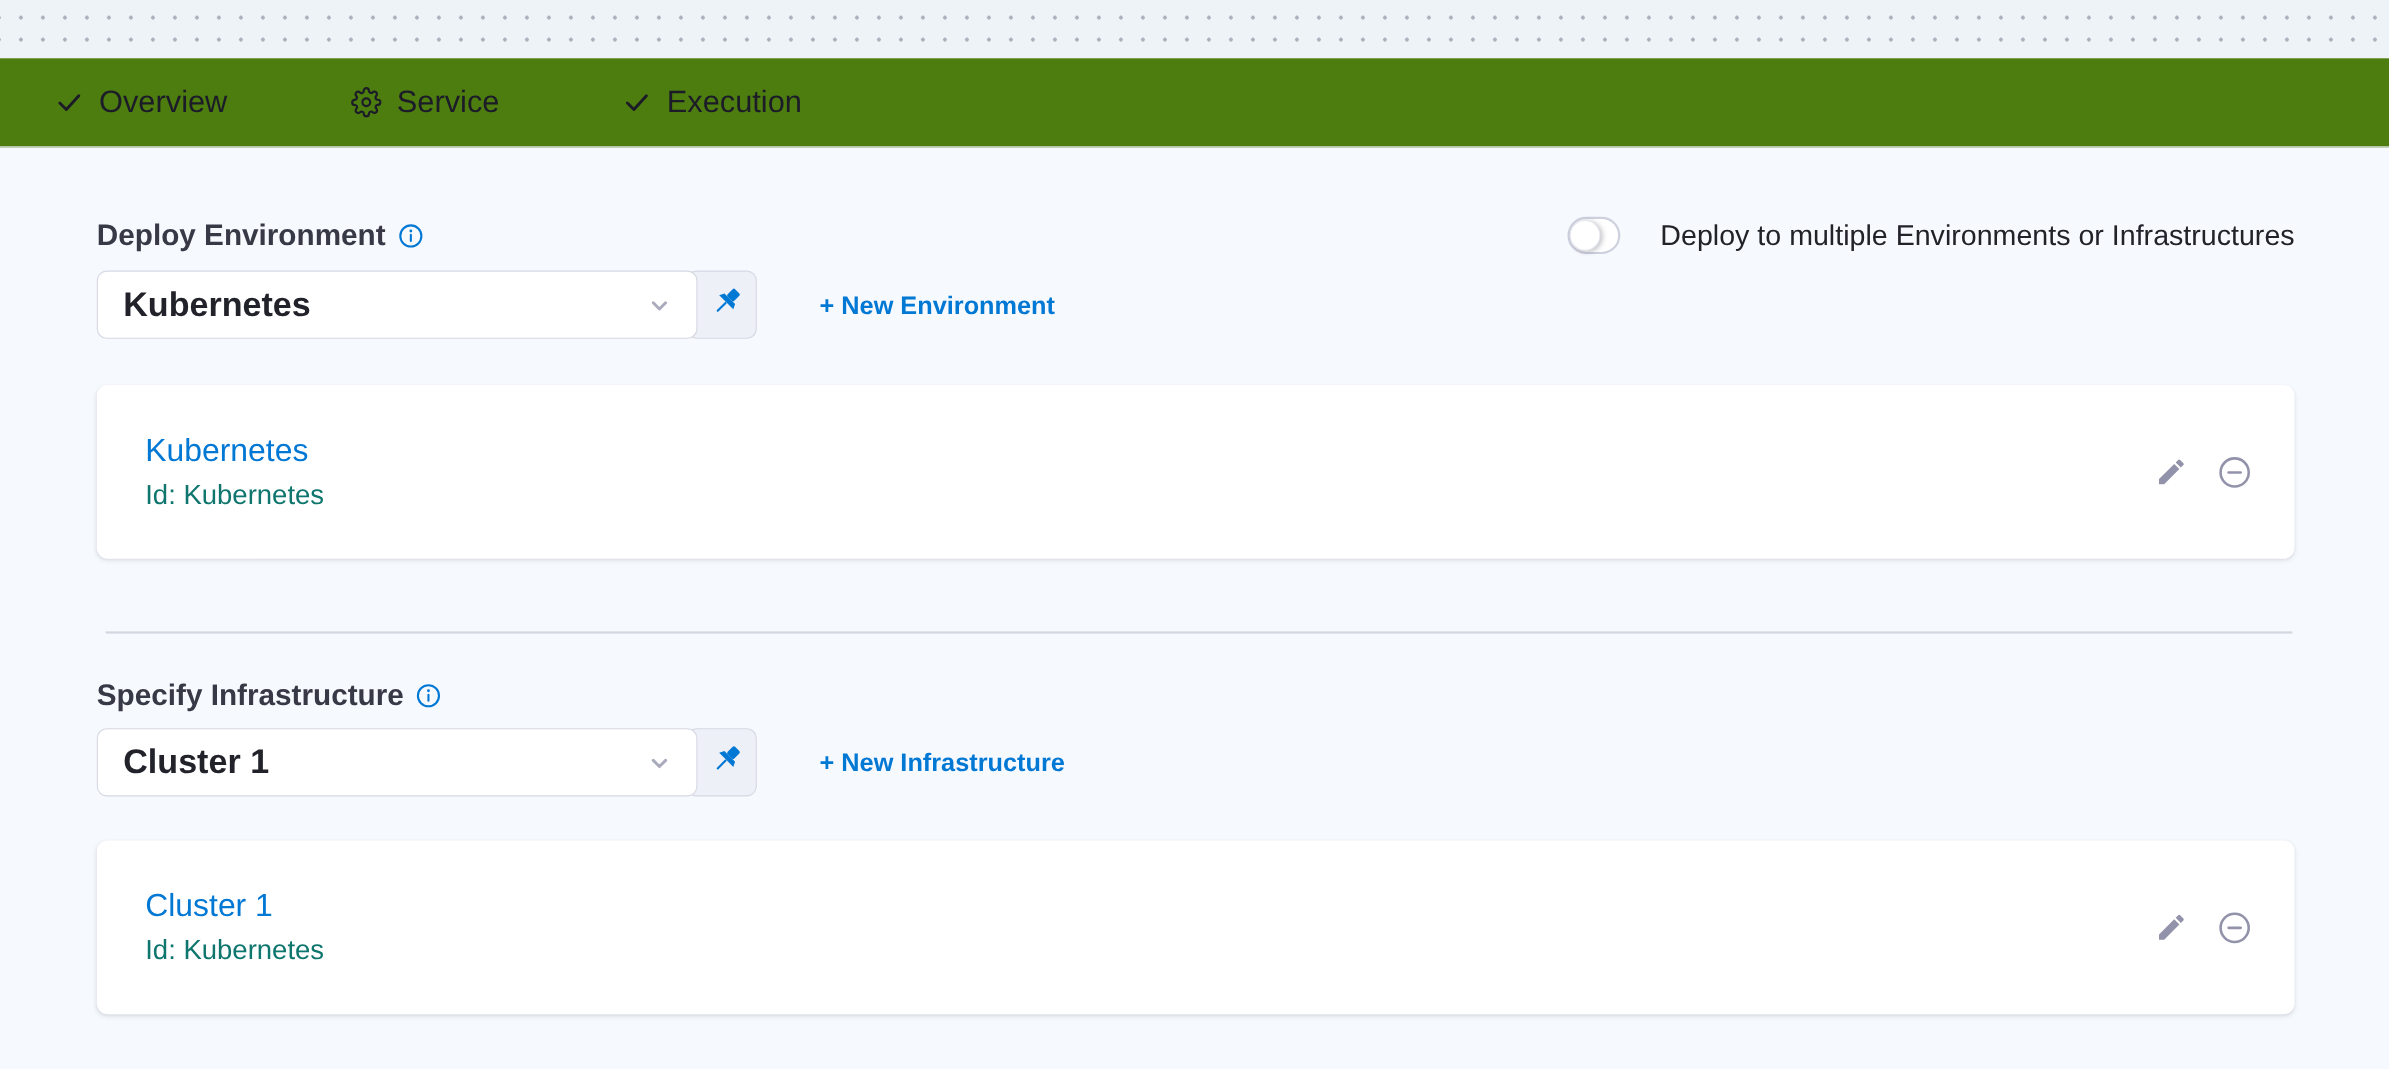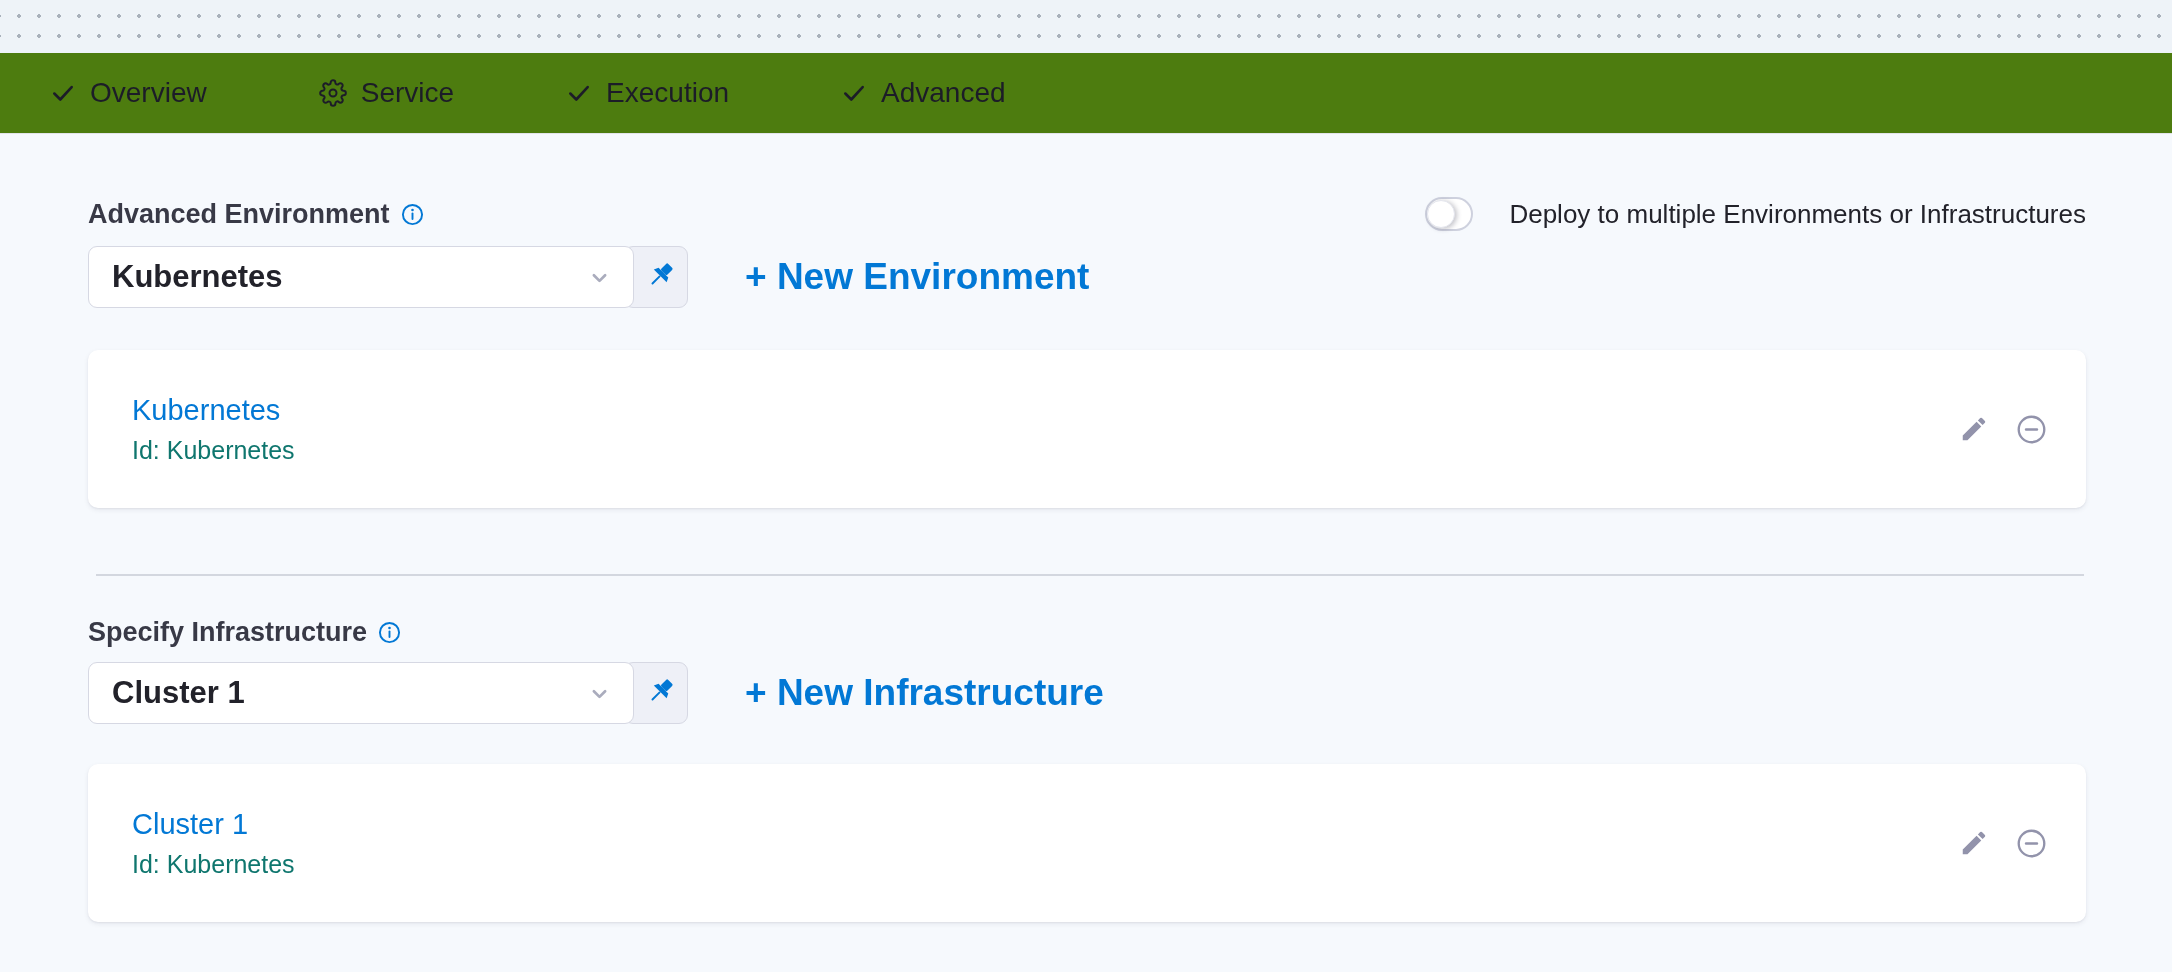--- a/index.html
+++ b/index.html
@@ -126,21 +126,21 @@
     border:1px solid #d6d8e3;
     border-radius:9px;
     display:flex;
     align-items:center;
     justify-content:center;
     padding-left:8px;
     cursor:pointer;
   }
   .new-link {
     margin-left:57px;
-    font-size:37px;
+    font-size:23px;
     font-weight:600;
     color:#0278d5;
     cursor:pointer;
     white-space:nowrap;
   }
 
   
   .card {
     margin-top:42px;
     height:158px;
@@ -192,35 +192,27 @@
       <span>Service</span>
     </div>
     <div class="tab">
       <span>
         <svg width="26" height="26" viewBox="0 0 24 24" fill="none" stroke="#1c1c28" stroke-width="2.4" stroke-linecap="round" stroke-linejoin="round">
             <polyline points="4 12.5 9.5 18 20 6.5"></polyline>
           </svg>
       </span>
       <span>Execution</span>
     </div>
-    <div class="tab">
-      <span>
-        <svg width="26" height="26" viewBox="0 0 24 24" fill="none" stroke="#1c1c28" stroke-width="2.4" stroke-linecap="round" stroke-linejoin="round">
-            <polyline points="4 12.5 9.5 18 20 6.5"></polyline>
-          </svg>
-      </span>
-      <span>Advanced</span>
-    </div>
   </div>
 
   <div class="content">
 
     <div class="row-head">
       <div class="field-label">
-        <span>Advanced Environment</span>
+        <span>Deploy Environment</span>
         <span class="info-icon">
           <svg width="23" height="23" viewBox="0 0 24 24" fill="none">
               <circle cx="12" cy="12" r="10" stroke="#0278d5" stroke-width="2"></circle>
               <line x1="12" y1="11" x2="12" y2="16.8" stroke="#0278d5" stroke-width="2" stroke-linecap="round"></line>
               <circle cx="12" cy="7.3" r="1.35" fill="#0278d5"></circle>
             </svg>
         </span>
       </div>
       <div class="toggle-group">
         <div class="toggle">

